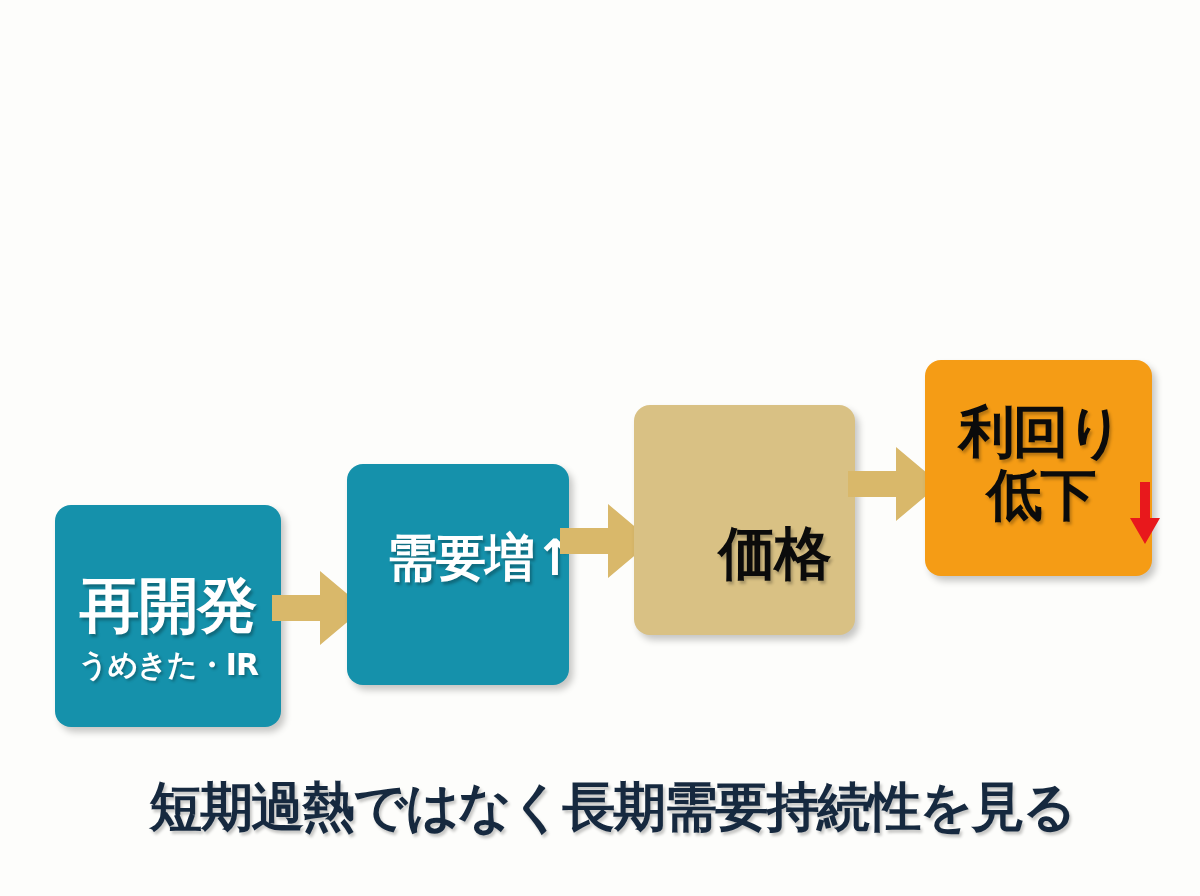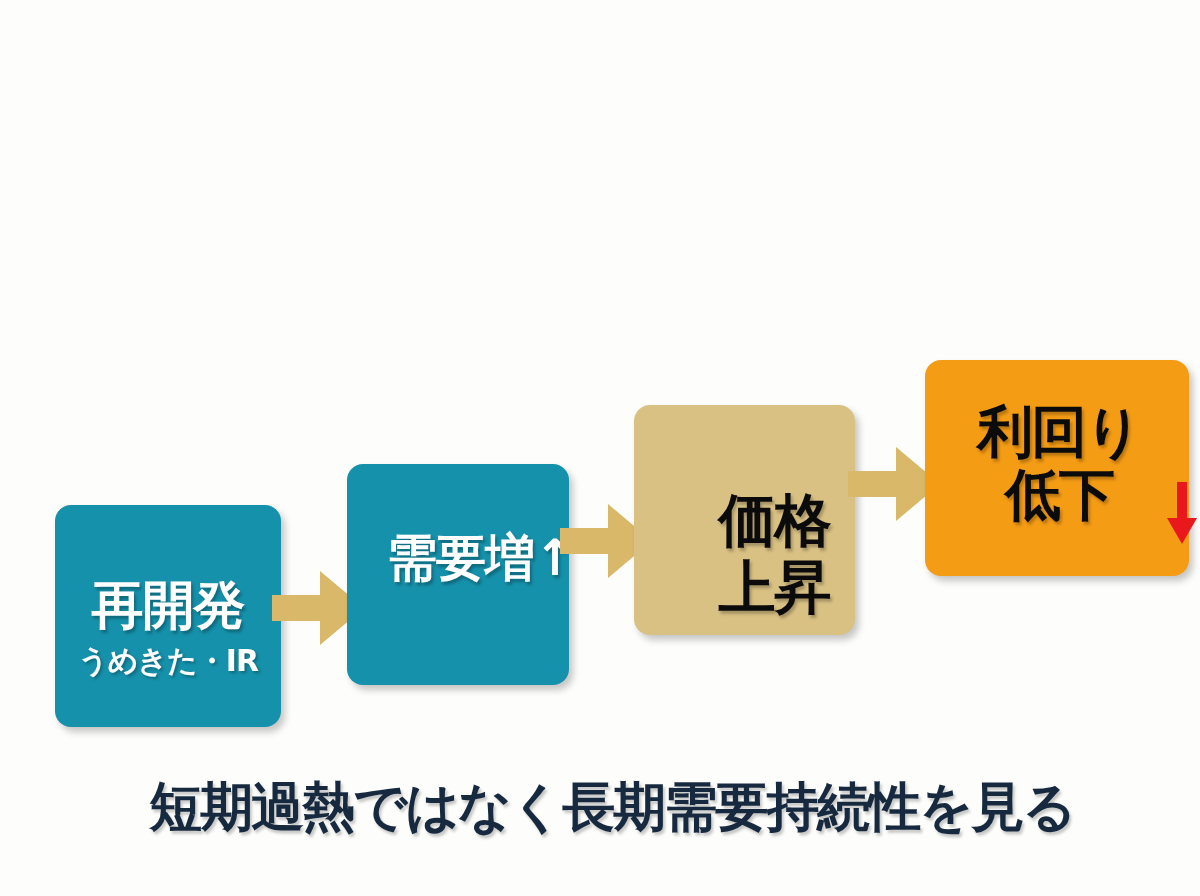--- a/index.html
+++ b/index.html
@@ -66,21 +66,21 @@
   
   #box-redev {
     left: 55px;
     top: 505px;
     width: 226px;
     height: 222px;
     background: #1591ab;
   }
   #box-redev .box-main {
     color: #ffffff;
-    font-size: 52px;
+    font-size: 60px;
     letter-spacing: -1px;
     text-shadow: 2px 3px 3px rgba(0,0,0,0.28);
     margin-top: 29px;
   }
   #box-redev .box-sub {
     color: #ffffff;
     font-size: 30px;
     letter-spacing: -1px;
     margin-top: 8px;
     text-shadow: 2px 2px 3px rgba(0,0,0,0.28);
@@ -122,21 +122,21 @@
     position: relative;
     top: 34px;
     left: 8px;
     text-shadow: 2px 3px 3px rgba(0,0,0,0.25);
   }
 
   
   #box-yield {
     left: 925px;
     top: 360px;
-    width: 264px;
+    width: 227px;
     height: 216px;
     background: #f59c15;
   }
   #box-yield .box-main {
     color: #0b0b0b;
     font-size: 56px;
     letter-spacing: -2px;
     line-height: 1.12;
     position: relative;
     top: -4px;
@@ -202,21 +202,20 @@
 
   <div class="connector" id="arrow-2">
     <svg width="92" height="82" viewBox="0 0 92 82">
       <polygon points="0,28 48,28 48,4 92,41 48,78 48,54 0,54" fill="#d9b86a"></polygon>
     </svg>
   </div>
 
   <div class="flow-box" id="box-price">
     <div class="box-main">
       <div>価格</div>
-      <div>上昇</div>
     </div>
   </div>
 
   <div class="connector" id="arrow-3">
     <svg width="92" height="82" viewBox="0 0 92 82">
       <polygon points="0,28 48,28 48,4 92,41 48,78 48,54 0,54" fill="#d9b86a"></polygon>
     </svg>
   </div>
 
   <div class="flow-box" id="box-yield">

